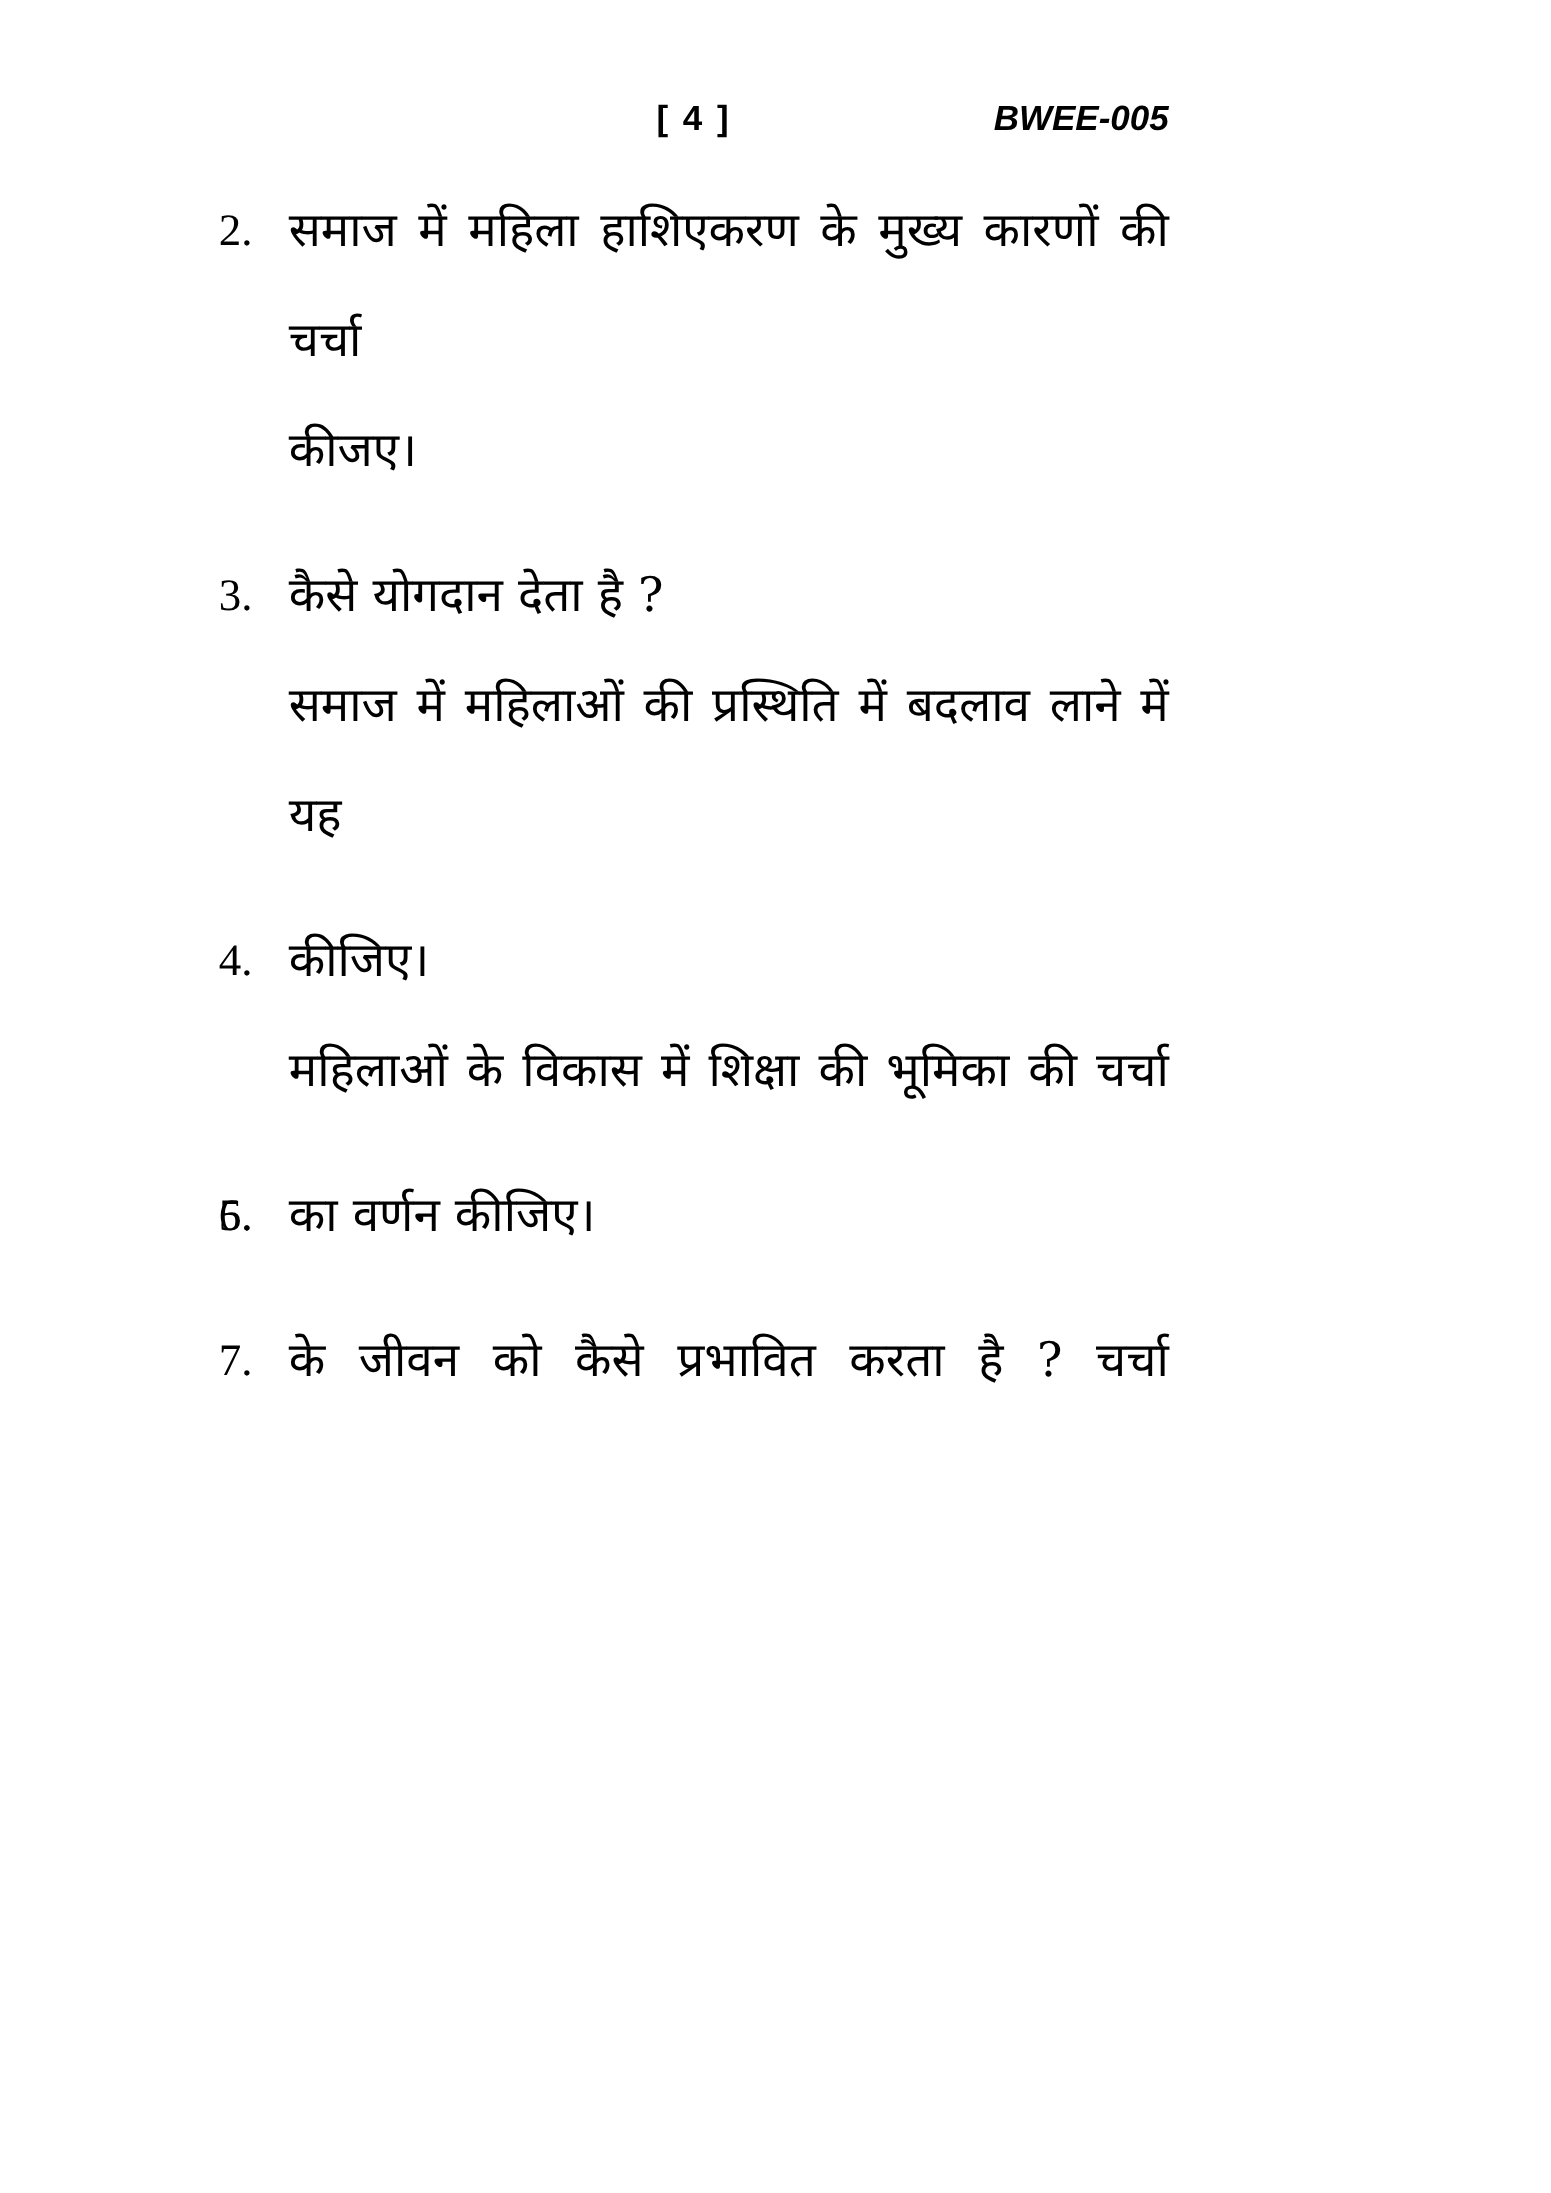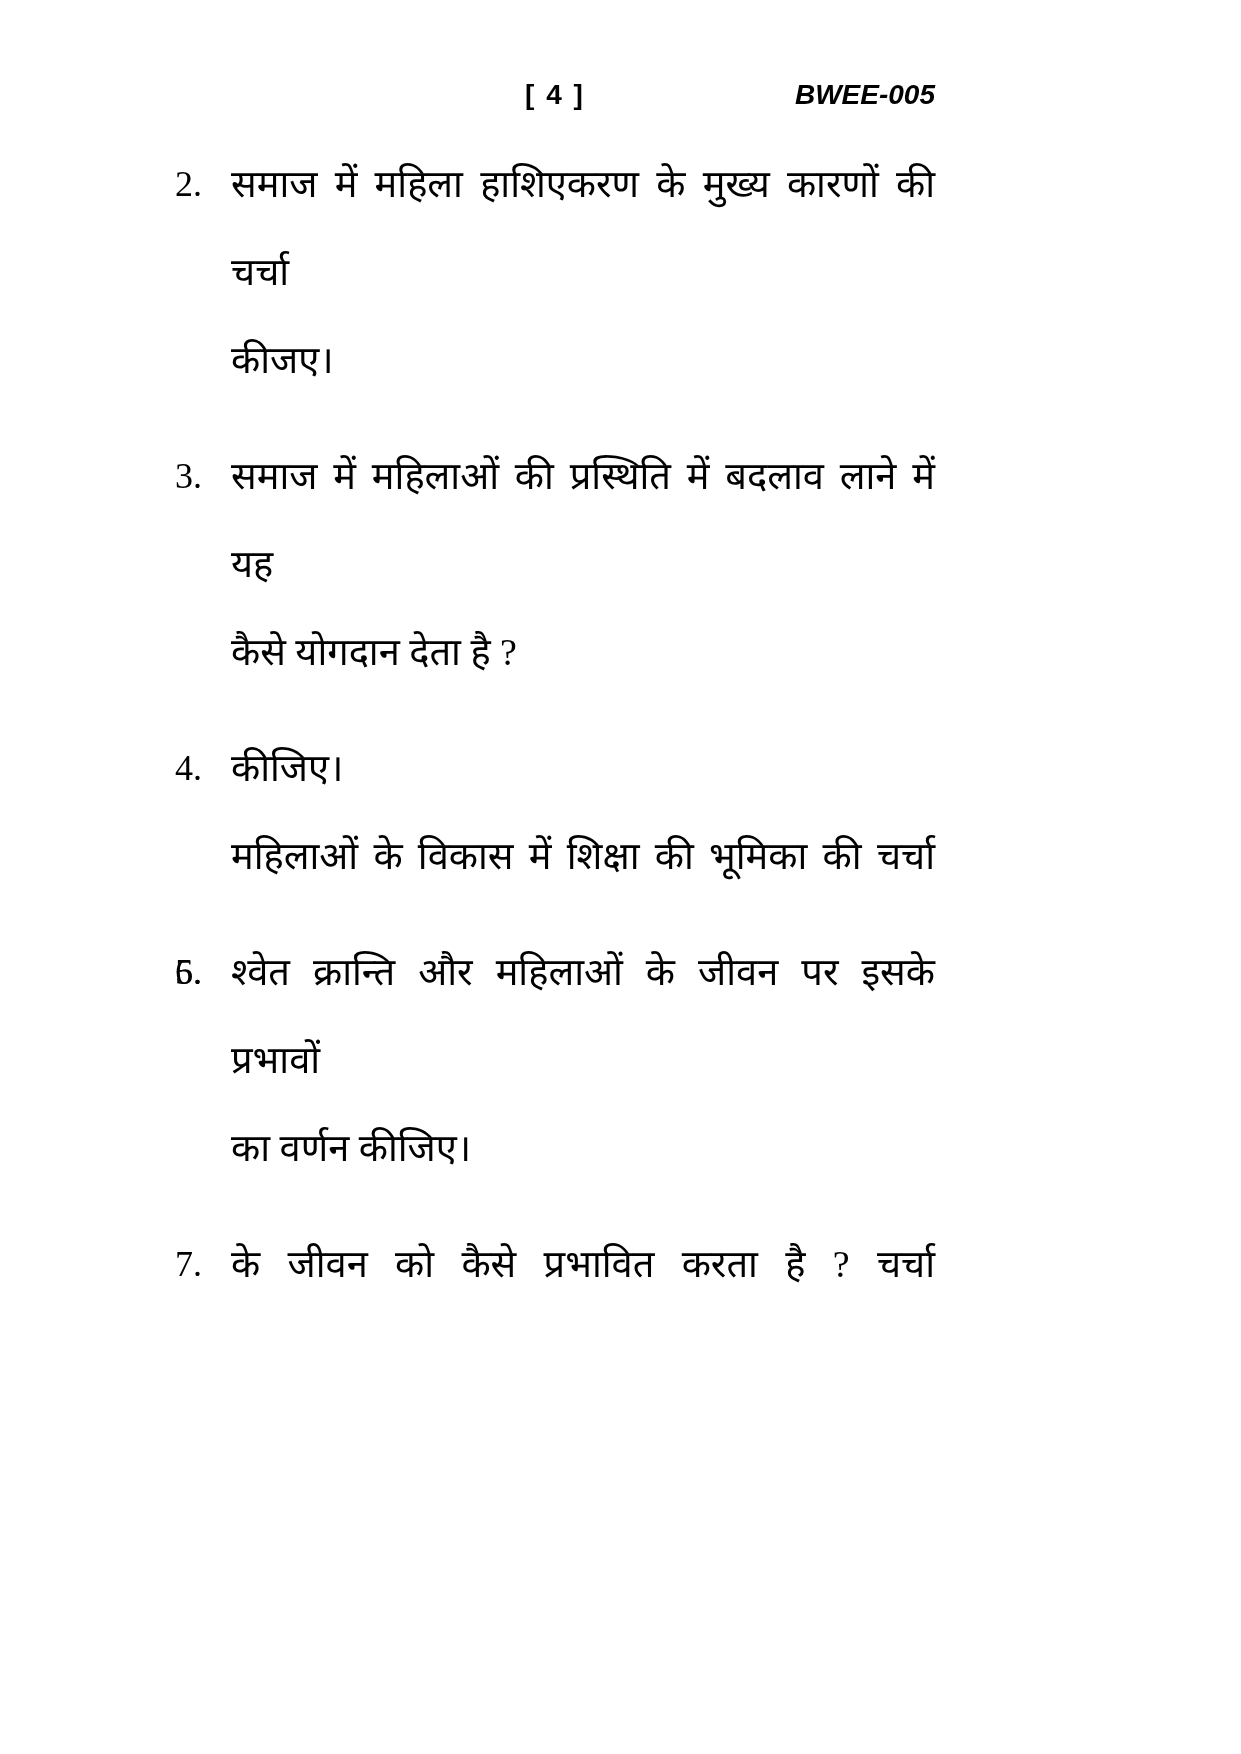--- a/index.html
+++ b/index.html
@@ -58,21 +58,20 @@
     top: 0;
     width: 50px;
     font-family: "Liberation Serif", serif;
     font-size: 36px;
     line-height: 88px;
   }
   .q-line {
     width: 704px;
     text-align: left;
     white-space: normal;
-    font-family: Liberation Serif, serif;
   }
   .q-line.just {
     text-align: justify;
     text-align-last: justify;
   }
 </style>
 </head>
 <body>
 
 <div class="page">
@@ -86,37 +85,36 @@
     <div class="questions">
 
       <div class="question">
         <span class="q-num">2.</span>
         <div class="q-line just">समाज में महिला हाशिएकरण के मुख्य कारणों की चर्चा</div>
         <div class="q-line">कीजए।</div>
       </div>
 
       <div class="question">
         <span class="q-num">3.</span>
+        <div class="q-line">कैसे योगदान देता है ?</div>
         <div class="q-line just">समाज में महिलाओं की प्रस्थिति में बदलाव लाने में यह</div>
-        <div class="q-line">कैसे योगदान देता है ?</div>
       </div>
 
       <div class="question">
         <span class="q-num">4.</span>
         <div class="q-line">कीजिए।</div>
         <div class="q-line just">महिलाओं के विकास में शिक्षा की भूमिका की चर्चा</div>
       </div>
 
       <div class="question">
         <span class="q-num">5.</span>
       </div>
 
       <div class="question">
         <span class="q-num">6.</span>
-        <div class="q-line just">श्वेत क्रान्ति और महिलाओं के जीवन पर इसके प्रभावों</div>
         <div class="q-line">का वर्णन कीजिए।</div>
       </div>
 
       <div class="question">
         <span class="q-num">7.</span>
         <div class="q-line just">के जीवन को कैसे प्रभावित करता है ? चर्चा</div>
 
       </div>
 
     </div>

